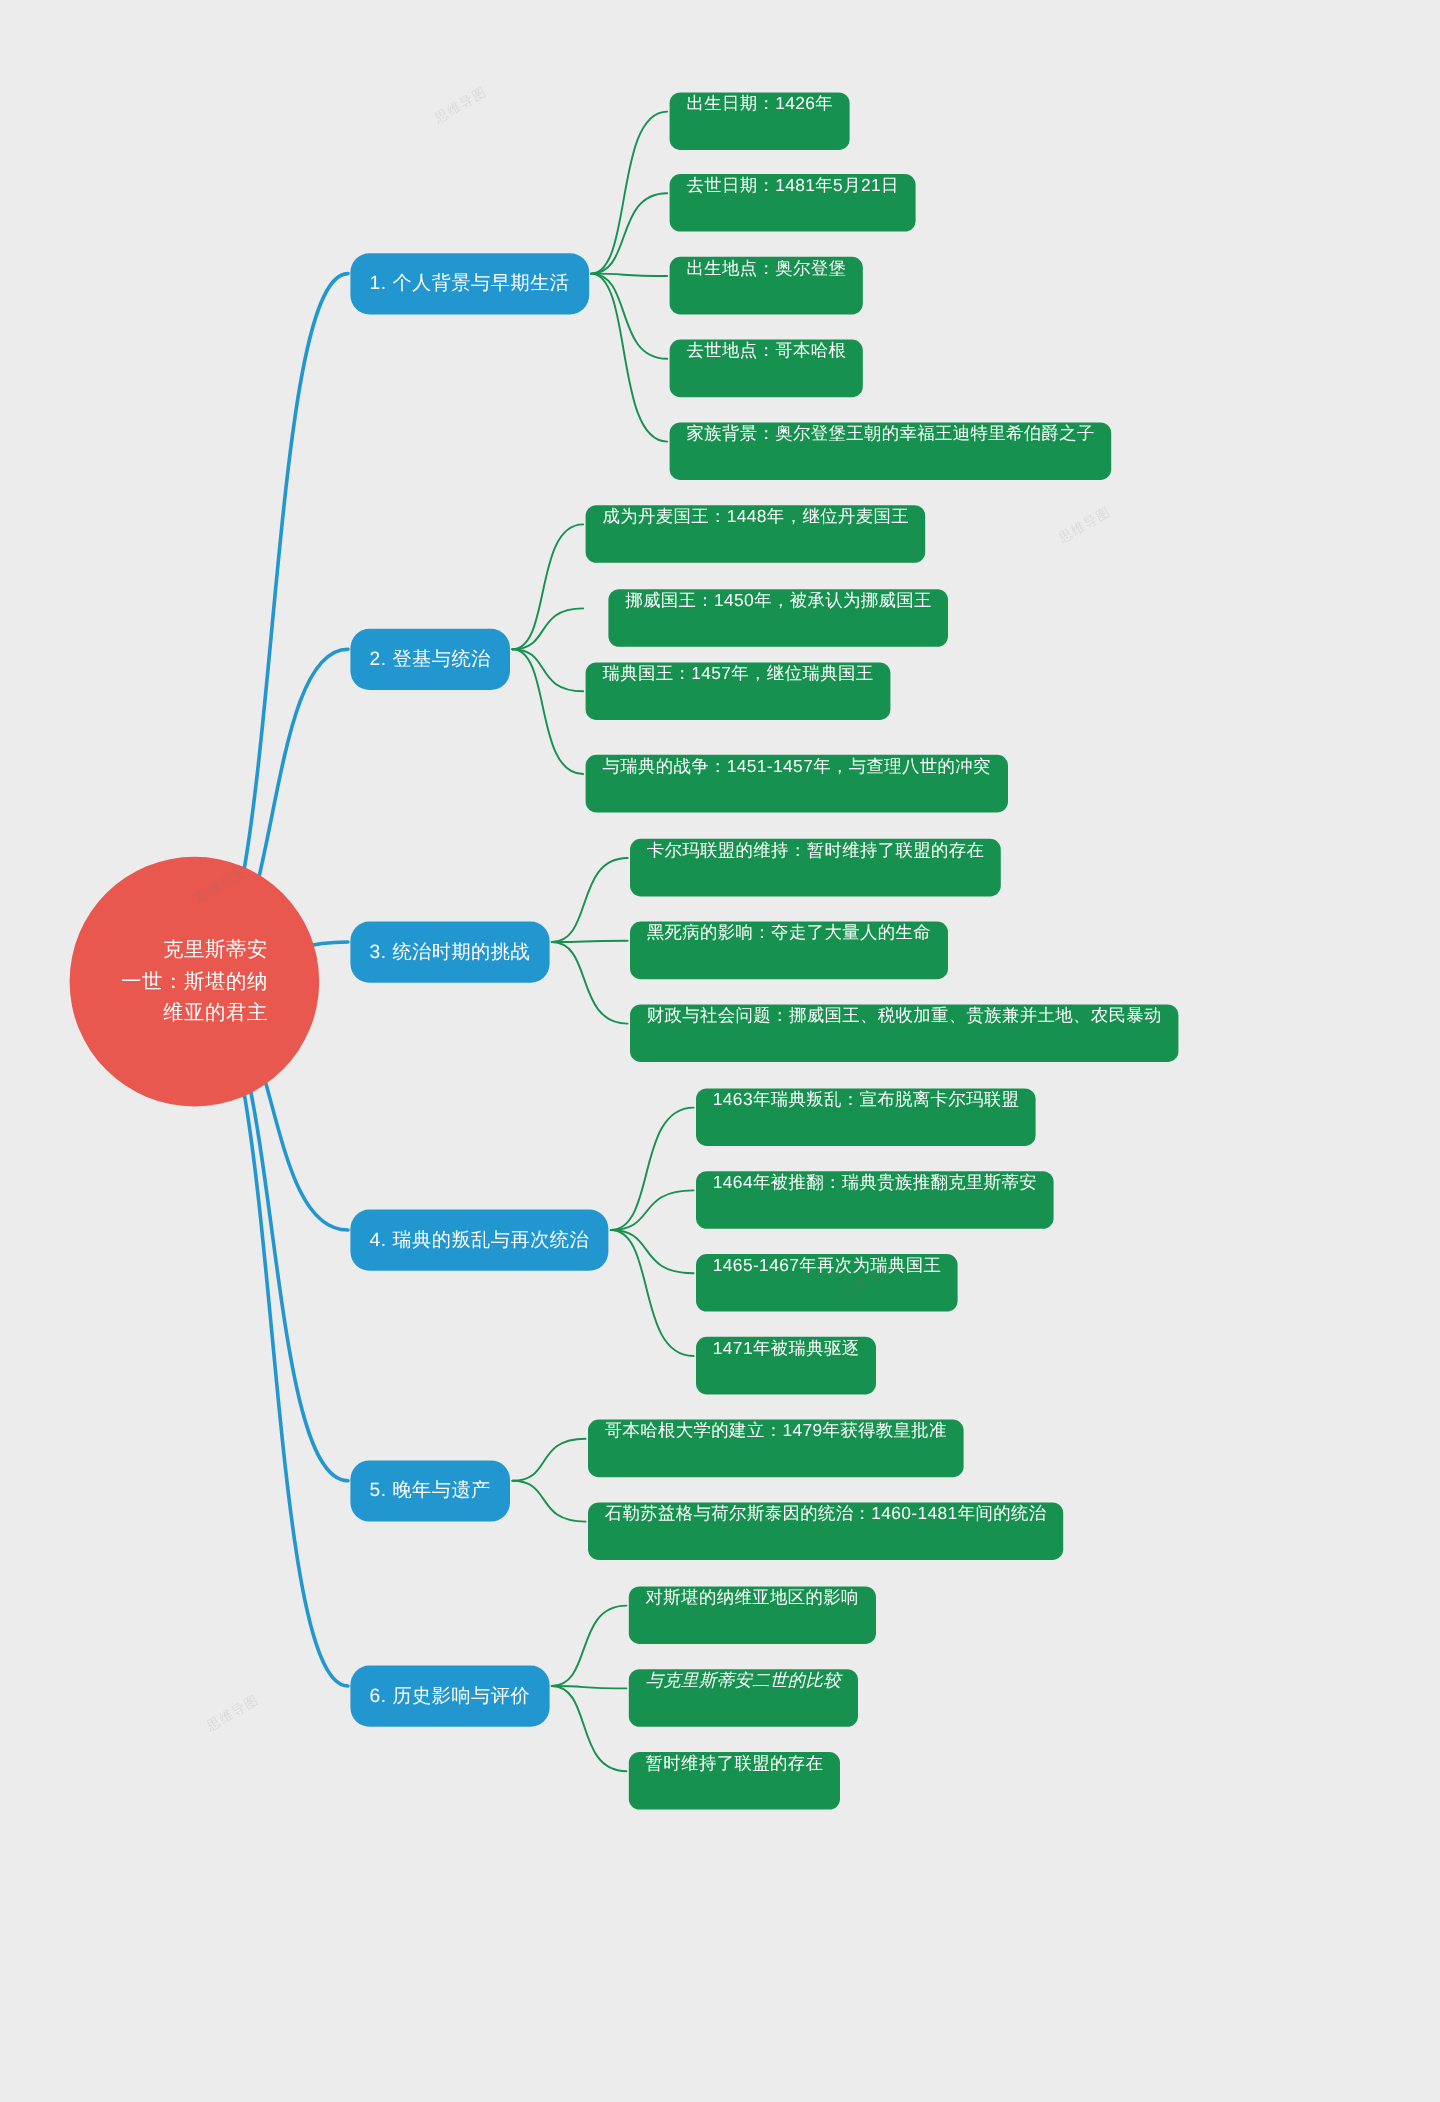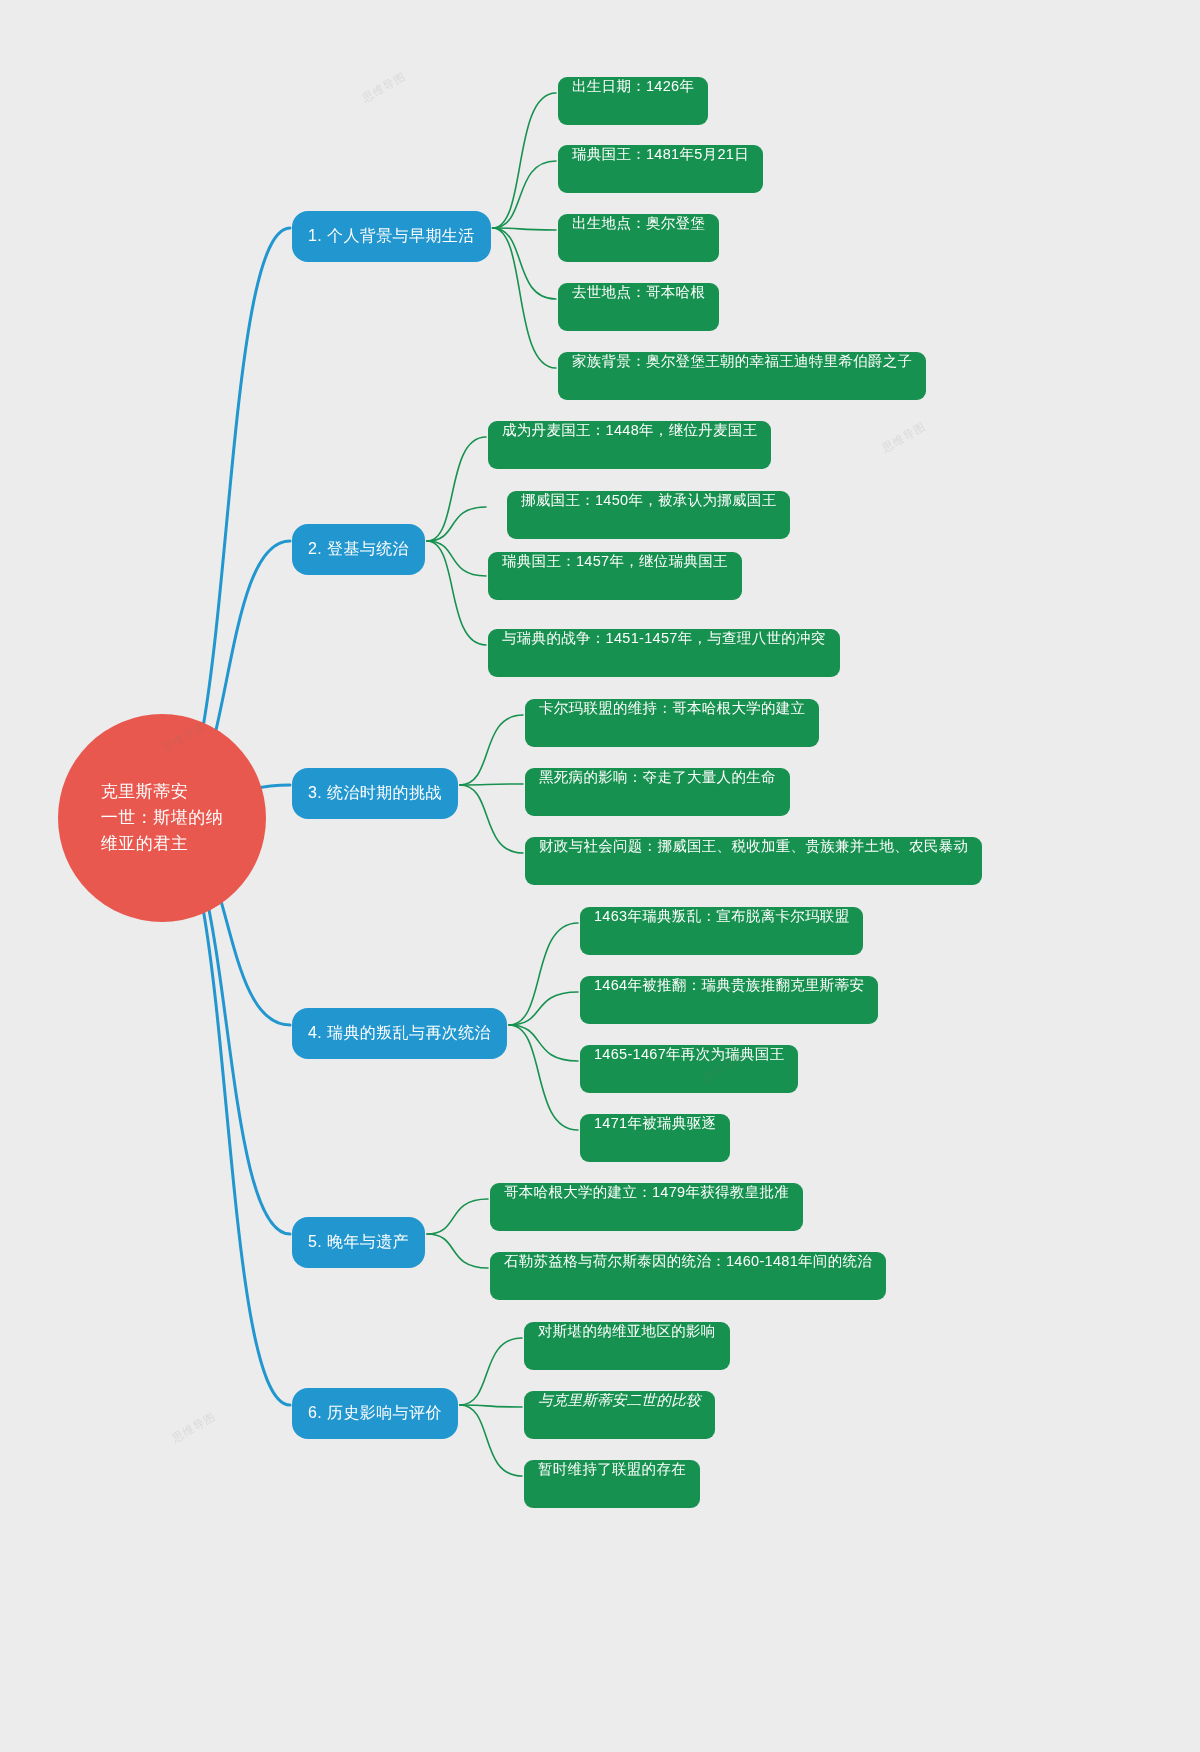--- a/index.html
+++ b/index.html
@@ -42,21 +42,21 @@
     display: flex;
     align-items: center;
     justify-content: center;
     font-size: 17px;
     line-height: 26px;
     letter-spacing: 0.5px;
   }
   .root-node .root-text {
     display: block;
     white-space: pre-line;
-    text-align: left;
+    text-align: right;
   }
   .branch-node {
     background: #2196cf;
     border-radius: 16px;
     font-size: 16px;
     display: flex;
     align-items: center;
     justify-content: center;
     padding: 0 16px;
     height: 51px;
@@ -122,21 +122,21 @@
 一世：斯堪的纳
 维亚的君主</span>
       </div>
       <div class="node branch-node" style="left: 292px; top: 211px;">
         <span>1. 个人背景与早期生活</span>
       </div>
       <div class="node leaf-node" style="left: 558px; top: 77px;">
         <span>出生日期：1426年</span>
       </div>
       <div class="node leaf-node" style="left: 558px; top: 145px;">
-        <span>瑞典国王：1481年5月21日</span>
+        <span>去世日期：1481年5月21日</span>
       </div>
       <div class="node leaf-node" style="left: 558px; top: 214px;">
         <span>出生地点：奥尔登堡</span>
       </div>
       <div class="node leaf-node" style="left: 558px; top: 283px;">
         <span>去世地点：哥本哈根</span>
       </div>
       <div class="node leaf-node" style="left: 558px; top: 352px;">
         <span>家族背景：奥尔登堡王朝的幸福王迪特里希伯爵之子</span>
       </div>
@@ -152,21 +152,21 @@
       <div class="node leaf-node" style="left: 488px; top: 552px;">
         <span>瑞典国王：1457年，继位瑞典国王</span>
       </div>
       <div class="node leaf-node" style="left: 488px; top: 629px;">
         <span>与瑞典的战争：1451-1457年，与查理八世的冲突</span>
       </div>
       <div class="node branch-node" style="left: 292px; top: 768px;">
         <span>3. 统治时期的挑战</span>
       </div>
       <div class="node leaf-node" style="left: 525px; top: 699px;">
-        <span>卡尔玛联盟的维持：哥本哈根大学的建立</span>
+        <span>卡尔玛联盟的维持：暂时维持了联盟的存在</span>
       </div>
       <div class="node leaf-node" style="left: 525px; top: 768px;">
         <span>黑死病的影响：夺走了大量人的生命</span>
       </div>
       <div class="node leaf-node" style="left: 525px; top: 837px;">
         <span>财政与社会问题：挪威国王、税收加重、贵族兼并土地、农民暴动</span>
       </div>
       <div class="node branch-node" style="left: 292px; top: 1008px;">
         <span>4. 瑞典的叛乱与再次统治</span>
       </div>

